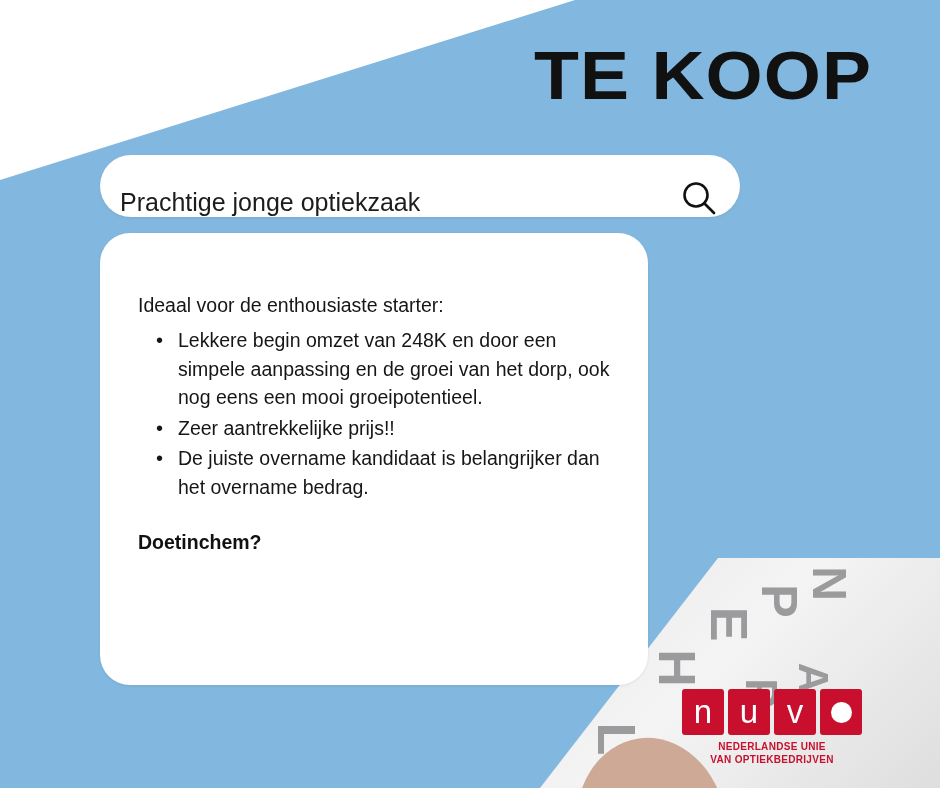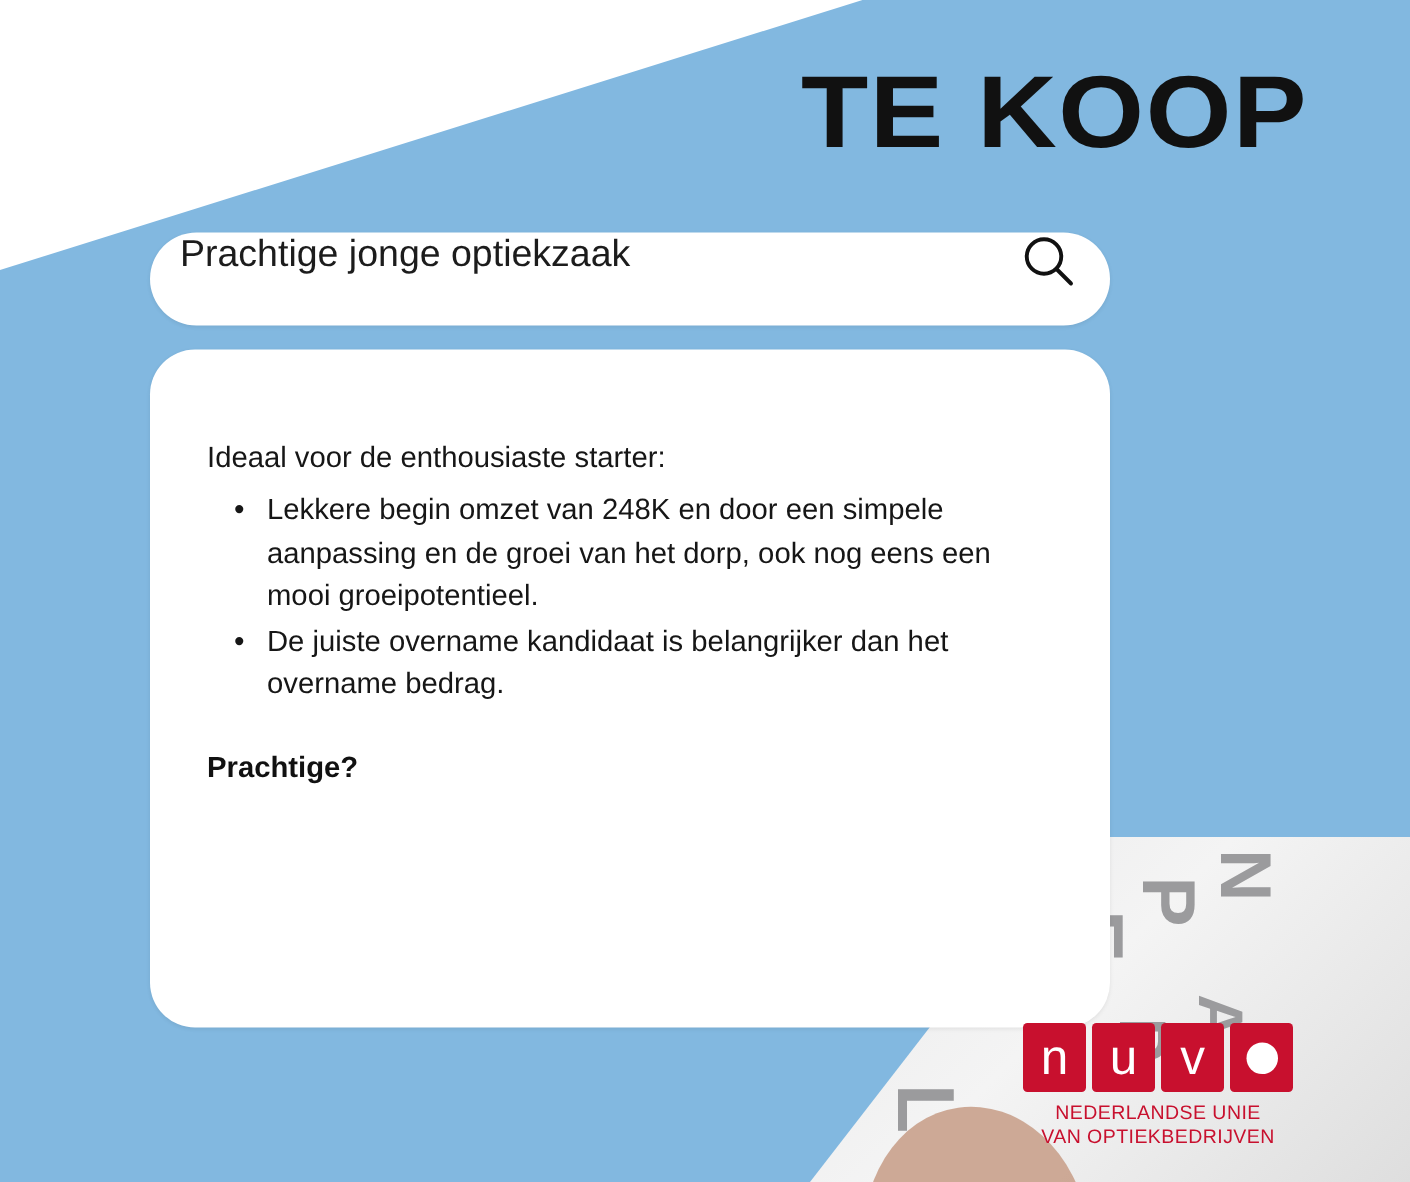--- a/index.html
+++ b/index.html
@@ -112,21 +112,21 @@
   .search-bar {
     position: absolute;
     left: 100px;
     top: 155px;
     width: 640px;
     height: 62px;
     background: #ffffff;
     border-radius: 31px;
     box-shadow: 0 1px 3px rgba(0,0,0,.08);
     display: flex;
-    align-items: flex-start;
+    align-items: flex-end;
     padding: 0 22px 0 16px;
     box-sizing: border-box;
   }
   .search-text {
     flex: 1;
     font-size: 25px;
     color: #1c1c1c;
     font-family: "Liberation Sans", sans-serif;
     border: none;
     outline: none;
@@ -138,21 +138,21 @@
     height: 38px;
     flex: 0 0 38px;
     display: block;
   }
 
   
   .card {
     position: absolute;
     left: 100px;
     top: 233px;
-    width: 640px;
+    width: 548px;
     height: 452px;
     background: #ffffff;
     border-radius: 30px;
     box-shadow: 0 1px 3px rgba(0,0,0,.08);
     box-sizing: border-box;
     padding: 58px 36px 30px 38px;
   }
   .intro {
     font-size: 19.5px;
     color: #161616;
@@ -230,22 +230,22 @@
     left: 11px;
     top: 13px;
     width: 21px;
     height: 21px;
     border-radius: 50%;
     background: #ffffff;
   }
   .logo-sub {
     margin-top: 6px;
     color: #c8102e;
-    font-size: 13px;
-    font-weight: 400;
+    font-size: 10px;
+    font-weight: 700;
     letter-spacing: .3px;
     line-height: 1.25;
     font-family: "Liberation Sans", sans-serif;
   }
 </style>
 </head>
 <body>
 
 <div class="poster">
 
@@ -274,23 +274,24 @@
     <svg class="search-icon" viewBox="0 0 38 38">
       <circle cx="16" cy="16" r="11.5" fill="none" stroke="#111111" stroke-width="2.6"></circle>
       <line x1="24.5" y1="24.5" x2="34" y2="34" stroke="#111111" stroke-width="2.6" stroke-linecap="round"></line>
     </svg>
   </div>
 
   <div class="card">
     <p class="intro">Ideaal voor de enthousiaste starter:</p>
     <ul class="bullets">
       <li>Lekkere begin omzet van 248K en door een simpele aanpassing en de groei van het dorp, ook nog eens een mooi groeipotentieel.</li>
+      <li>Zeer aantrekkelijke prijs!!</li>
       <li>De juiste overname kandidaat is belangrijker dan het overname bedrag.</li>
     </ul>
-    <div class="interest">Prachtige?</div>
+    <div class="interest">Doetinchem?</div>
   </div>
 
   <div class="logo">
     <div class="logo-row">
       <div class="logo-tile">n</div>
       <div class="logo-tile">u</div>
       <div class="logo-tile">v</div>
       <div class="logo-tile o">o</div>
     </div>
     <div class="logo-sub">

